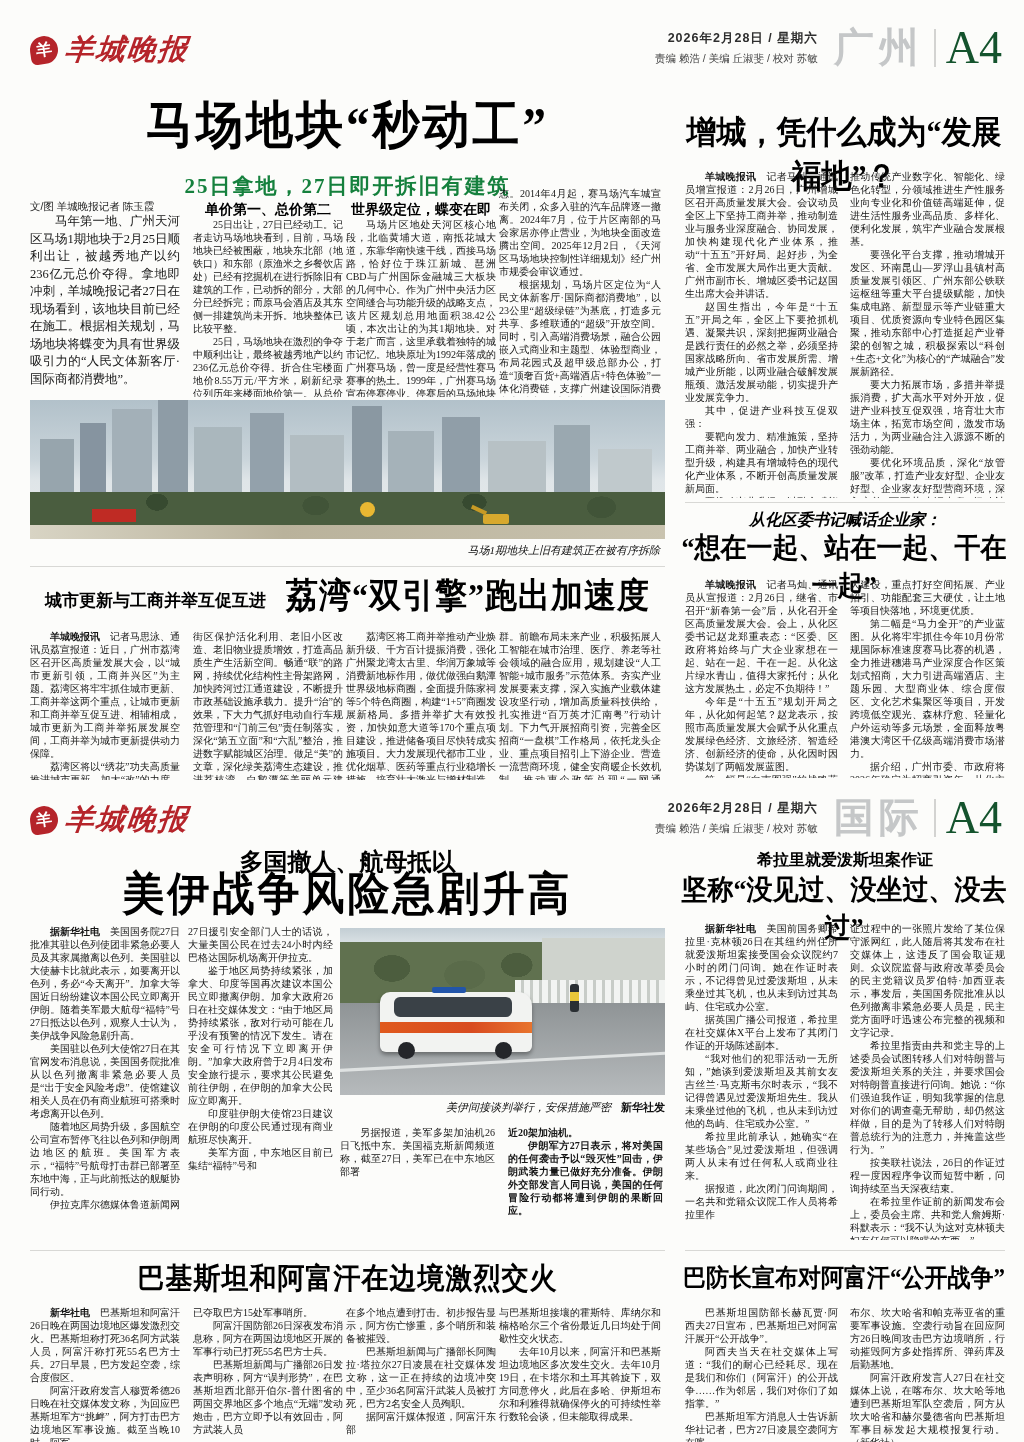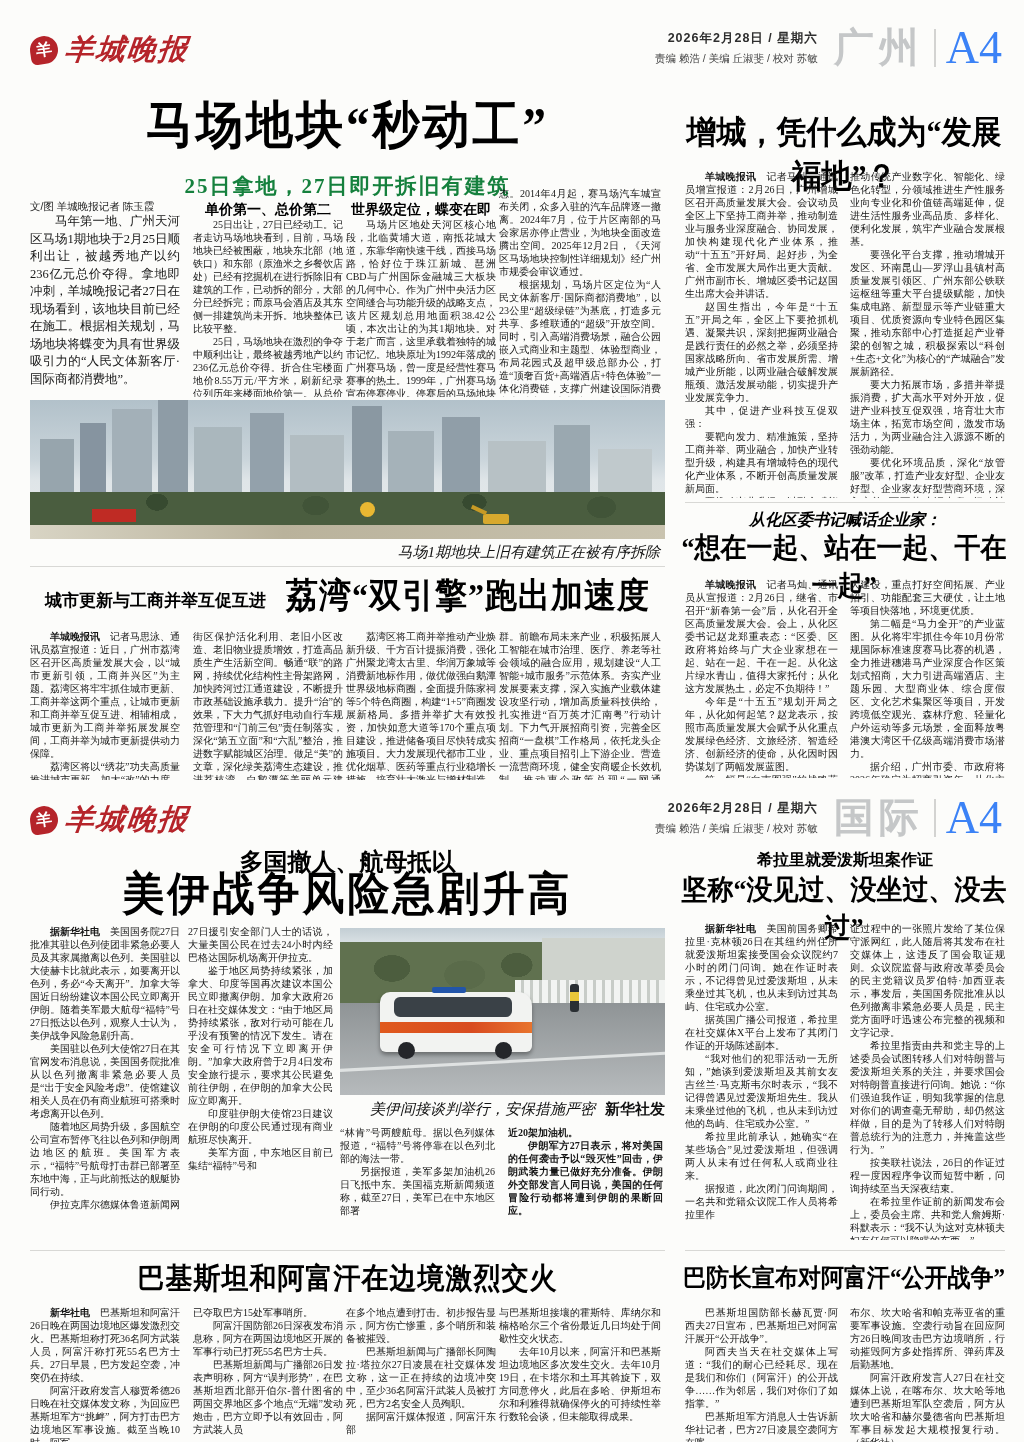--- a/index.html
+++ b/index.html
@@ -10,36 +10,36 @@
   .mlogo{display:flex;align-items:center;gap:7px;}
   .logo-mark{width:28px;height:28px;background:#b5242a;border-radius:50% 50% 50% 6px;color:#fff;
              display:flex;align-items:center;justify-content:center;font-size:16px;font-weight:bold;transform:rotate(-8deg);}
   .logo-text{font-size:29px;color:#b5242a;font-weight:bold;font-style:italic;letter-spacing:2px;transform:skewX(-6deg);}
   .mh-right{display:flex;align-items:center;}
   .mh-dates{text-align:right;font-family:"Liberation Sans","DejaVu Sans",sans-serif;color:#2e2e2e;}
   .mh-date{font-size:12.5px;font-weight:bold;letter-spacing:1px;}
   .mh-staff{font-size:10.5px;margin-top:5px;color:#444;}
   .mh-section{font-size:40px;color:#c5c7c8;font-weight:bold;letter-spacing:5px;margin-left:16px;}
   .mh-sep{width:2px;height:38px;background:#d3d3d1;margin:0 10px;}
-  .mh-page{font-size:46px;color:#3b82f6;font-family:Liberation Serif, serif;}
+  .mh-page{font-size:46px;color:#14532d;font-family:Liberation Serif, serif;}
   
   .headline-xl{font-weight:900;color:#000;text-align:center;letter-spacing:3px;transform:scaleY(1.08);}
   .deck{font-weight:bold;color:#15803d;text-align:center;letter-spacing:2px;}
   .kicker{font-family:"Liberation Sans","DejaVu Sans",sans-serif;font-weight:bold;color:#000;text-align:center;}
   
   .bodycol{text-align:justify;overflow:hidden;font-size:10px;line-height:13px;color:#161616;}
   .bodycol p{margin:0;text-indent:2em;}
   .bodycol p.cont{text-indent:0;}
   .lead-col{font-size:12.5px;line-height:17.5px;}
   .lead-in{font-family:"Liberation Sans","DejaVu Sans",sans-serif;font-weight:bold;font-style:normal;}
   .subhead{font-family:"Liberation Sans","DejaVu Sans",sans-serif;font-weight:bold;font-size:14px;
            text-align:center;margin:0 0 7px 0;line-height:18px;text-indent:0 !important;color:#000;}
   .byline{font-family:"Liberation Sans","DejaVu Sans",sans-serif;font-size:10.5px;color:#222;
           margin:3px 0 9px 0;text-indent:0 !important;}
-  .caption{font-style:italic;font-size:15px;text-align:right;color:#111;}
+  .caption{font-style:italic;font-size:11px;text-align:right;color:#111;}
   .credit{font-style:normal;font-weight:bold;font-family:"Liberation Sans","DejaVu Sans",sans-serif;margin-left:10px;}
   .hrule{background:#d8d8d5;height:1px;}
   
   .photo{overflow:hidden;}
   #photo-top{background:linear-gradient(180deg,#b2c1ca 0%,#c9d4da 42%,#dfe5e8 58%,#e8ebec 100%);}
   .bldg{position:absolute;bottom:44px;}
   #pt-trees{position:absolute;left:0;right:0;bottom:13px;height:34px;
       background:radial-gradient(18px 14px at 20% 30%,#374a30 60%,transparent 61%),
                  radial-gradient(22px 16px at 45% 40%,#415438 60%,transparent 61%),
                  radial-gradient(20px 14px at 70% 30%,#374a30 60%,transparent 61%),
@@ -225,21 +225,20 @@
       <div class="bar"></div>
       <div class="w1"></div>
       <div class="w2"></div>
     </div>
     <div id="pb-fig"></div>
   </div>
   <div class="abs caption" style="left:340px;top:1100px;width:325px;">
     <span>美伊间接谈判举行，安保措施严密</span><span class="credit">新华社发</span>
   </div>
   <div class="abs bodycol" style="left:340px;top:1126px;width:155px;height:114px;">
-    <p class="cont">“林肯”号两艘航母。据以色列媒体报道，“福特”号将停靠在以色列北部的海法一带。</p>
     <p>另据报道，美军多架加油机26日飞抵中东。美国福克斯新闻频道称，截至27日，美军已在中东地区部署</p>
   </div>
   <div class="abs bodycol" style="left:508px;top:1126px;width:155px;height:114px;font-weight:bold;">
     <p class="cont">近20架加油机。</p>
     <p>伊朗军方27日表示，将对美国的任何袭击予以“毁灭性”回击，伊朗武装力量已做好充分准备。伊朗外交部发言人同日说，美国的任何冒险行动都将遭到伊朗的果断回应。</p>
   </div>
 
   <div class="abs kicker" style="left:685px;top:850px;width:320px;font-size:16px;">希拉里就爱泼斯坦案作证</div>
   <div class="abs headline-xl" style="left:680px;top:874px;width:328px;font-size:26px;letter-spacing:0;">坚称“没见过、没坐过、没去过”</div>
   <div class="abs bodycol" style="left:685px;top:922px;width:153px;height:318px;">
@@ -254,21 +253,21 @@
     <p>希拉里指责由共和党主导的上述委员会试图转移人们对特朗普与爱泼斯坦关系的关注，并要求国会对特朗普直接进行问询。她说：“你们强迫我作证，明知我掌握的信息对你们的调查毫无帮助，却仍然这样做，目的是为了转移人们对特朗普总统行为的注意力，并掩盖这些行为。”</p>
     <p>按美联社说法，26日的作证过程一度因程序争议而短暂中断，问询持续至当天深夜结束。</p>
     <p>在希拉里作证前的新闻发布会上，委员会主席、共和党人詹姆斯·科默表示：“我不认为这对克林顿夫妇有任何可以隐瞒的东西。”</p>
   </div>
 
   <div class="abs hrule" style="left:30px;top:1250px;width:635px;"></div>
   <div class="abs hrule" style="left:685px;top:1250px;width:320px;"></div>
 
   <div class="abs headline-xl" style="left:30px;top:1260px;width:635px;font-size:27px;letter-spacing:1px;">巴基斯坦和阿富汗在边境激烈交火</div>
   <div class="abs bodycol" style="left:30px;top:1306px;width:150px;height:136px;">
-    <p><b class="lead-in">新华社电</b><span>　巴基斯坦和阿富汗26日晚在两国边境地区爆发激烈交火。巴基斯坦称打死36名阿方武装人员，阿富汗称打死55名巴方士兵。27日早晨，巴方发起空袭，冲突仍在持续。</span></p>
+    <p><b class="lead-in">新华社电</b><span>　巴基斯坦和阿富汗26日晚在两国边境地区爆发激烈交火。巴基斯坦称打死36名阿方武装人员，阿富汗称打死55名巴方士兵。27日早晨，巴方发起空袭，综合度假区。</span></p>
     <p>阿富汗政府发言人穆贾希德26日晚在社交媒体发文称，为回应巴基斯坦军方“挑衅”，阿方打击巴方边境地区军事设施。截至当晚10时，阿军</p>
   </div>
   <div class="abs bodycol" style="left:193px;top:1306px;width:150px;height:136px;">
     <p class="cont">已夺取巴方15处军事哨所。</p>
     <p>阿富汗国防部26日深夜发布消息称，阿方在两国边境地区开展的军事行动已打死55名巴方士兵。</p>
     <p>巴基斯坦新闻与广播部26日发表声明称，阿方“误判形势”，在巴基斯坦西北部开伯尔-普什图省的两国交界地区多个地点“无端”发动炮击，巴方立即予以有效回击，阿方武装人员</p>
   </div>
   <div class="abs bodycol" style="left:346px;top:1306px;width:150px;height:136px;">
     <p class="cont">在多个地点遭到打击。初步报告显示，阿方伤亡惨重，多个哨所和装备被摧毁。</p>
     <p>巴基斯坦新闻与广播部长阿陶拉·塔拉尔27日凌晨在社交媒体发文称，这一正在持续的边境冲突中，至少36名阿富汗武装人员被打死，巴方2名安全人员殉职。</p>

